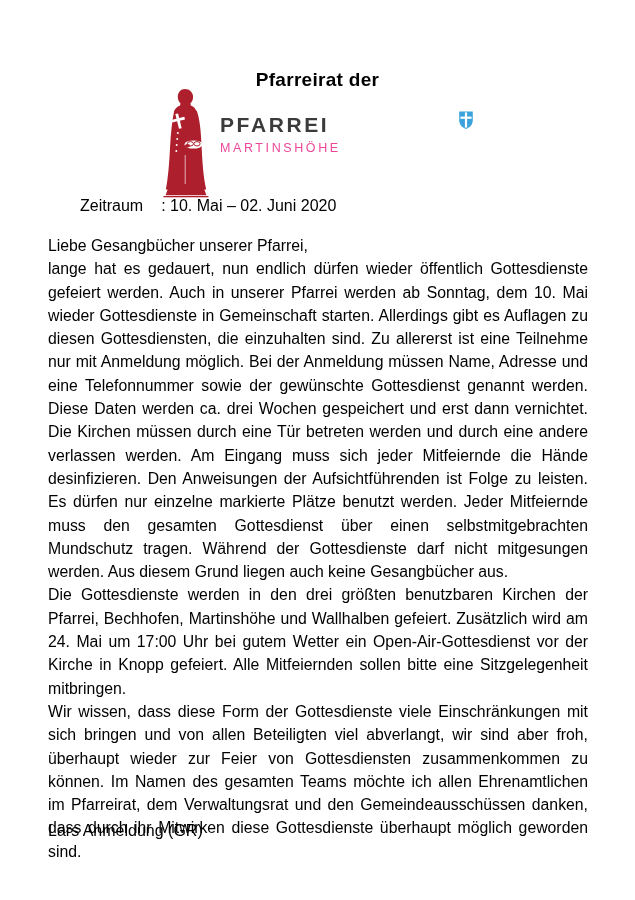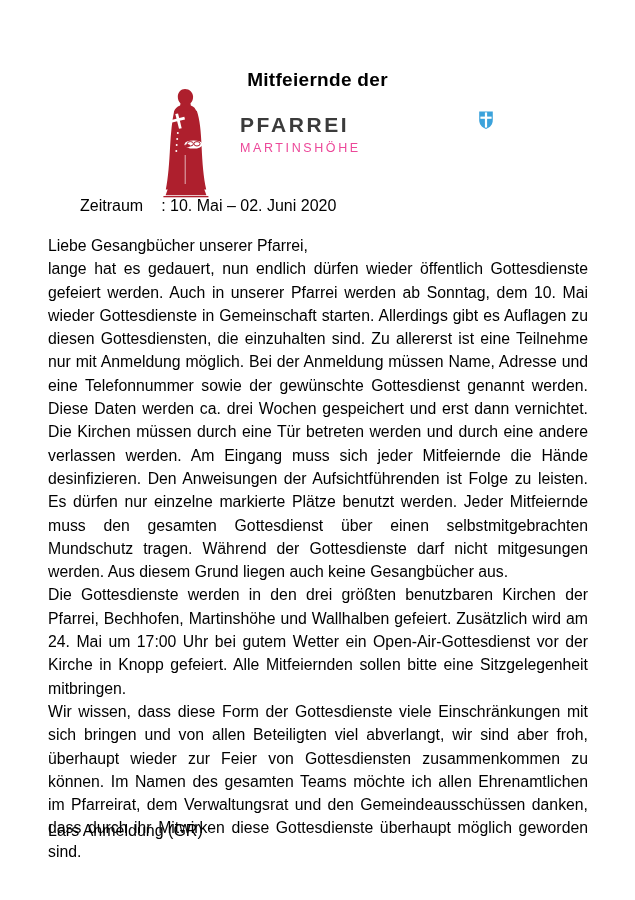--- a/index.html
+++ b/index.html
@@ -23,21 +23,21 @@
   }
   .logo {
     position: absolute;
     top: 88px; left: 158px;
     display: flex;
     align-items: flex-start;
   }
   .logo-figure { width: 54px; height: 110px; flex: 0 0 auto; }
   .logo-text {
     position: relative;
-    margin-left: 28px;
+    margin-left: 8px;
     padding-top: 25px;
     width: 254px;
   }
   .logo-line1 {
     font-size: 21px;
     font-weight: bold;
     color: #3B3B3B;
     letter-spacing: 2.6px;
     line-height: 23px;
     white-space: nowrap;
@@ -78,21 +78,21 @@
     top: 822px; left: 48px;
     font-size: 16px;
   }
   .roll { stroke: #AE1F2D; stroke-width: 1; fill: #ffffff; }
 </style>
 </head>
 <body>
 
 <div class="page">
 
-  <h1 class="title">Mitfeiernde der</h1>
+  <h1 class="title">Pfarreirat der</h1>
 
   <div class="logo">
 
     <svg class="logo-figure" viewBox="0 0 54 110" xmlns="http://www.w3.org/2000/svg">
       <g fill="#AE1F2D">
         <path d="M27 1 C22.8 1 19.8 4.4 19.8 8.8 C19.8 11.6 20.8 13.9 22.5 15.5 L22.1 17.6 C18.9 18.7 16.9 20.8 16.1 23.8 L38.5 23.8 C37.8 20.7 35.8 18.5 32.8 17.5 L32.5 15.3 C34.2 13.7 35.1 11.4 35.1 8.8 C35.1 4.4 31.4 1 27 1 Z"></path>
         <path d="M16.2 22.8 C14.1 32.5 12.9 44.5 12.1 58.5 C11.3 74.5 10.1 90.5 7.8 101.5 L48.2 101.5 C45.5 89.5 44.3 74.5 43.6 58.5 C42.9 43.5 41.9 31.5 38.8 22.8 Z"></path>
         <path d="M9.8 101 L46.2 101 L48.4 107.2 L7.6 107.2 Z"></path>
         <rect x="5.4" y="108" width="45" height="1.3"></rect>
       </g>

